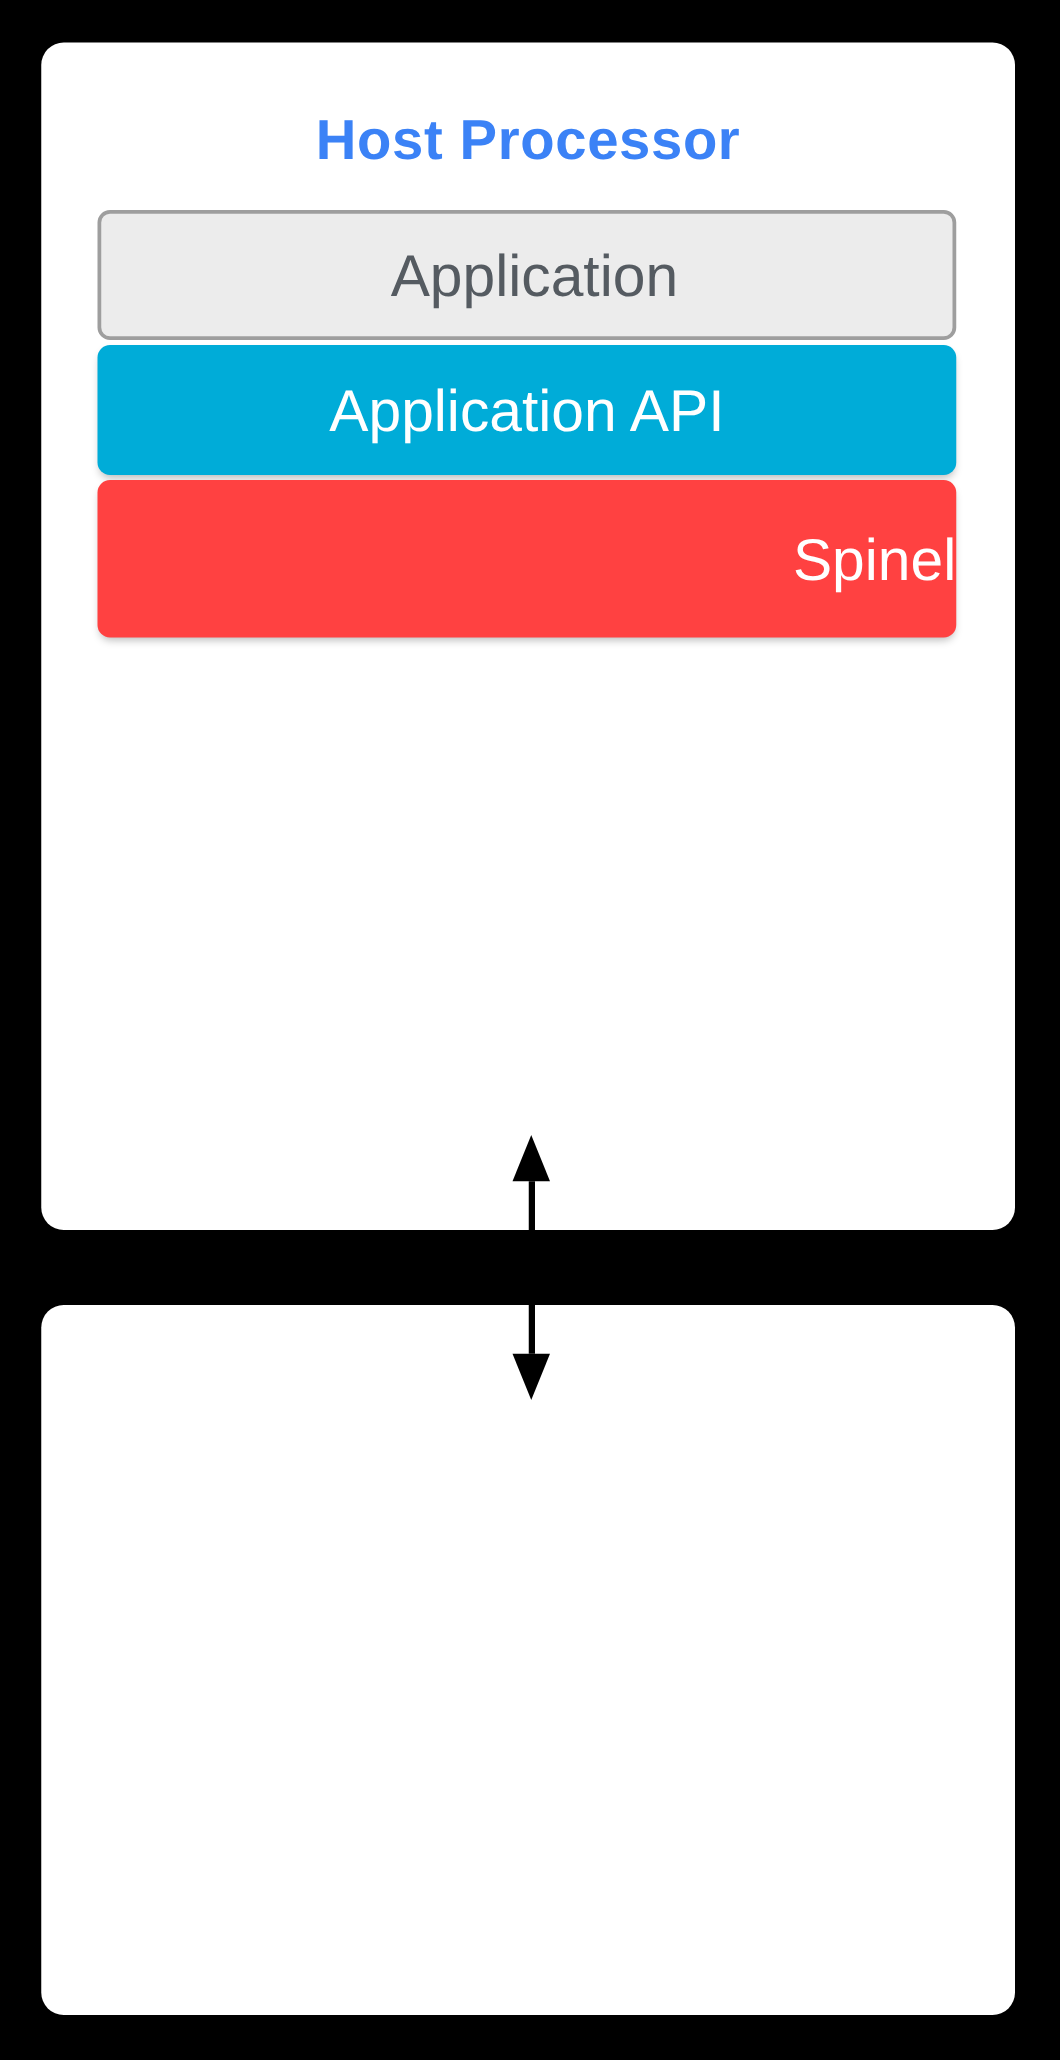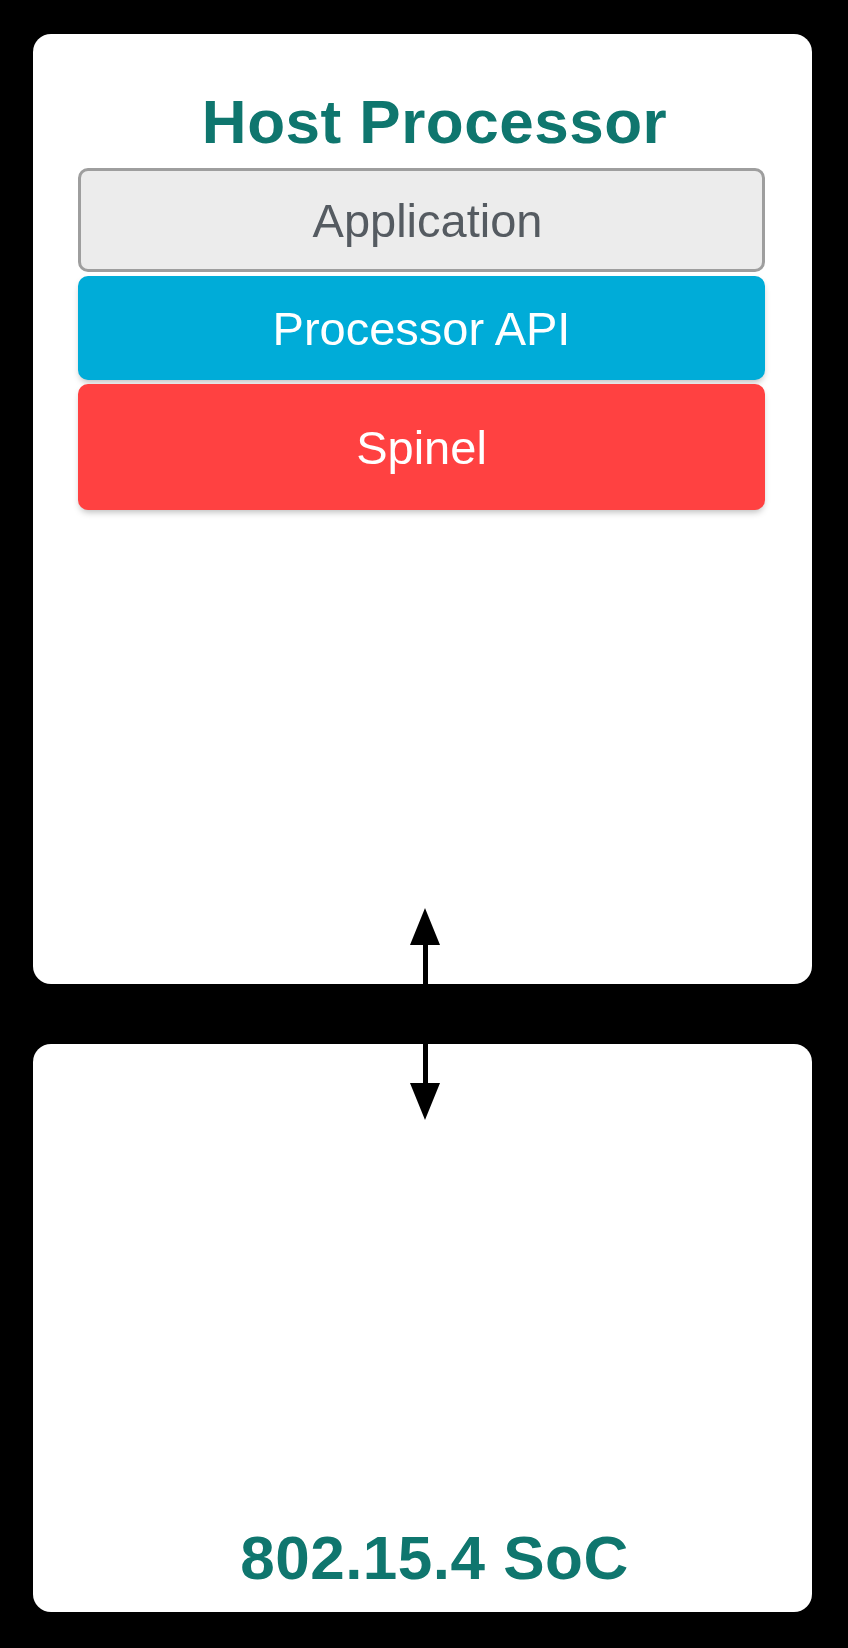--- a/index.html
+++ b/index.html
@@ -18,25 +18,24 @@
     background: #ffffff;
     border-radius: 18px;
     box-shadow: 0 2px 8px rgba(0,0,0,0.5);
   }
   #host-card { top: 34px; height: 950px; }
   #soc-card  { top: 1044px; height: 568px; }
 
   .card-title {
     width: 100%;
     text-align: center;
-    font-size: 62px;
+    font-size: 45px;
     font-weight: bold;
-    color: #0f766e;
+    color: #3b82f6;
     letter-spacing: 0.5px;
-    margin-left: 12px;
   }
   #host-title { position: absolute; top: 52px; left: 0; }
   #soc-title  { position: absolute; top: 1522px; left: 33px; width: 779px; }
 
   .stack {
     position: absolute;
     left: 45px;
     width: 687px;
     display: flex;
     flex-direction: column;
@@ -46,21 +45,21 @@
   .layer {
     box-sizing: border-box;
     display: flex;
     align-items: center;
     justify-content: center;
     border-radius: 10px;
     margin-bottom: 4px;
     font-size: 47px;
     line-height: 1;
   }
-  .layer:last-child { margin-bottom: 0; }
+  .layer:last-child { margin-bottom: 0; justify-content: flex-end; }
 
   .layer.gray {
     background: #ECECEC;
     border: 3px solid #9E9E9E;
     color: #555B61;
     padding-left: 12px;
   }
   .layer.cyan { background: #00ACD8; color: #ffffff; box-shadow: 0 4px 7px -2px rgba(0,0,0,0.28); }
   .layer.blue { background: #2D5699; color: #ffffff; box-shadow: 0 4px 7px -2px rgba(0,0,0,0.28); }
   .layer.red  { background: #FF4141; color: #ffffff; box-shadow: 0 4px 7px -2px rgba(0,0,0,0.28); }
@@ -104,33 +103,32 @@
 
 <div id="canvas">
 
   <div class="card" id="host-card">
     <div class="card-title" id="host-title">Host Processor</div>
     <div class="stack" id="host-stack">
       <div class="layer gray h-std">
         <span>Application</span>
       </div>
       <div class="layer cyan h-std">
-        <span>Processor API</span>
+        <span>Application API</span>
       </div>
       <div class="layer red h-spin">
         <span>Spinel</span>
       </div>
     </div>
   </div>
 
   <div class="card" id="soc-card">
     
   </div>
 
-  <div class="card-title" id="soc-title">802.15.4 SoC</div>
 
   <div id="connector">
     <div class="arrow-head-up"></div>
     <div class="arrow-shaft"></div>
     <div class="arrow-head-down"></div>
   </div>
 
 </div>
 
 </body></html>

